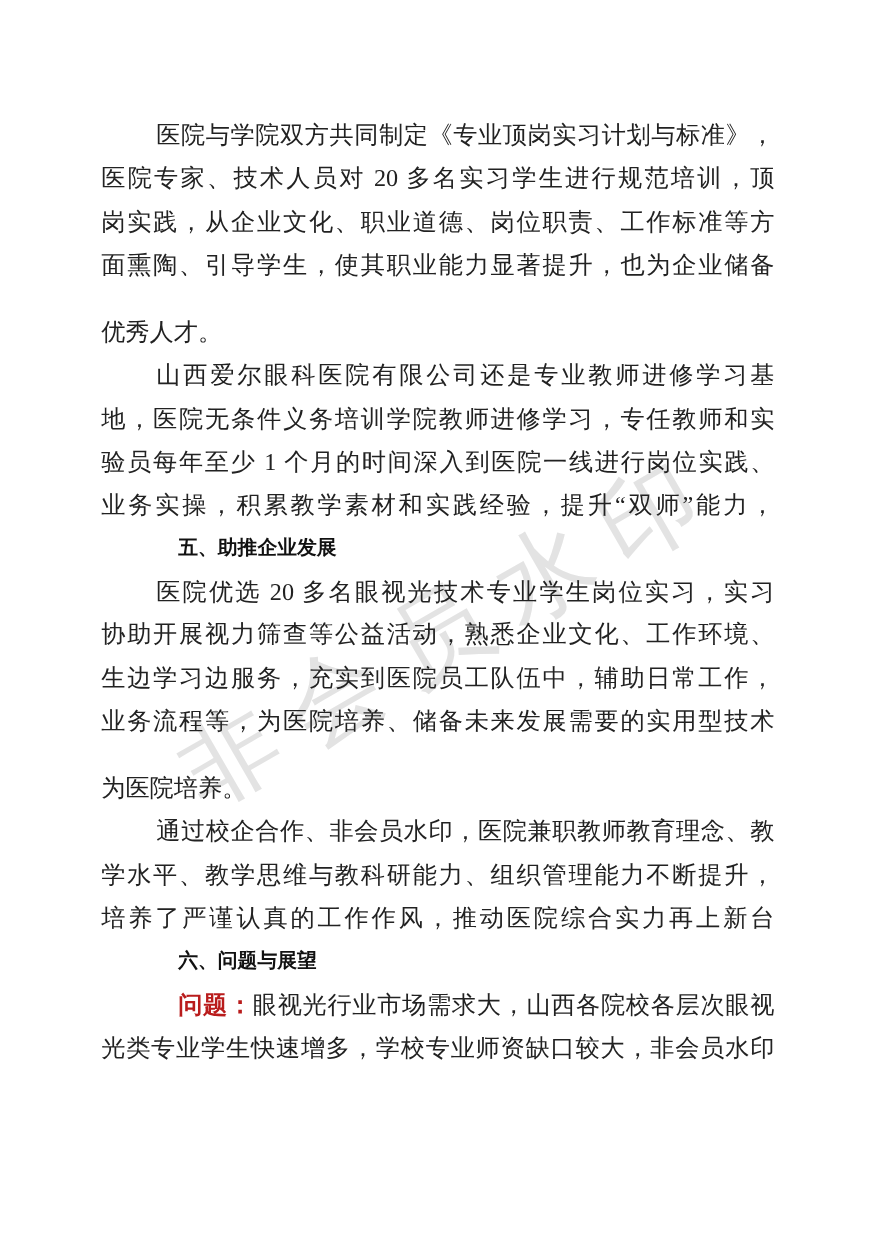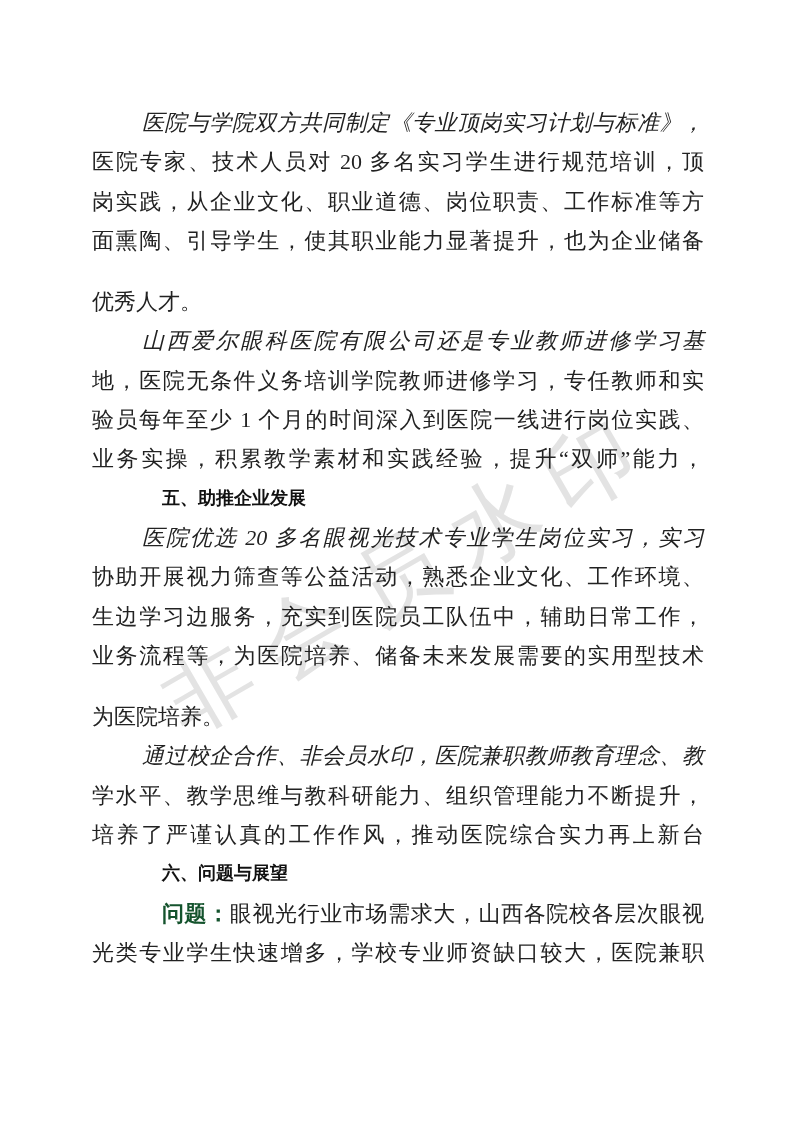--- a/index.html
+++ b/index.html
@@ -41,42 +41,41 @@
   .line {
     height: 39.3px;
     line-height: 39.3px;
     text-align: justify;
     text-align-last: justify;
     white-space: normal;
     overflow: visible;
   }
   .line.first {
     padding-left: 50px;
-    font-style: italic;
   }
   .line.big-indent {
     padding-left: 70px;
   }
   .line.last {
     text-align-last: left;
     margin-top: 22px;
   }
   .line.heading {
     font-family: "Liberation Sans", sans-serif;
     font-weight: bold;
     font-size: 18px;
     color: #111111;
     padding-left: 70px;
     text-align: left;
     text-align-last: left;
   }
   .line b {
     font-family: Liberation Sans, sans-serif;
     font-weight: bold;
-    color: #14532d;
+    color: #b91c1c;
   }
 </style>
 </head>
 <body>
 
 <div class="page">
   <div class="watermark" style="color: rgb(227, 227, 227);">非会员水印</div>
   <div class="content">
       <div class="line first">医院与学院双方共同制定《专业顶岗实习计划与标准》，</div>
       <div class="line">医院专家、技术人员对 20 多名实习学生进行规范培训，顶</div>
@@ -91,15 +90,15 @@
       <div class="line first">医院优选 20 多名眼视光技术专业学生岗位实习，实习</div>
       <div class="line">协助开展视力筛查等公益活动，熟悉企业文化、工作环境、</div>
       <div class="line">生边学习边服务，充实到医院员工队伍中，辅助日常工作，</div>
       <div class="line">业务流程等，为医院培养、储备未来发展需要的实用型技术</div>
       <div class="line last">为医院培养。</div>
       <div class="line first">通过校企合作、非会员水印，医院兼职教师教育理念、教</div>
       <div class="line">学水平、教学思维与教科研能力、组织管理能力不断提升，</div>
       <div class="line">培养了严谨认真的工作作风，推动医院综合实力再上新台</div>
       <div class="line heading">六、问题与展望</div>
       <div class="line big-indent"><b>问题：</b>眼视光行业市场需求大，山西各院校各层次眼视</div>
-      <div class="line">光类专业学生快速增多，学校专业师资缺口较大，医院兼职</div>
+      <div class="line">光类专业学生快速增多，学校专业师资缺口较大，非会员水印</div>
     </div>
 </div>
 
 </body></html>

